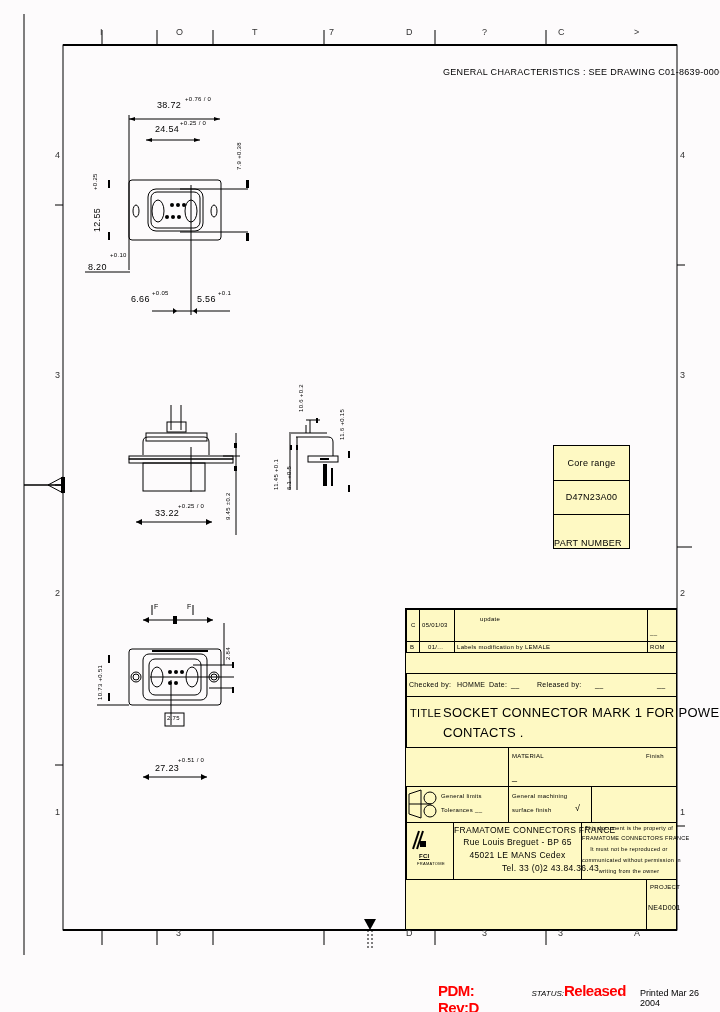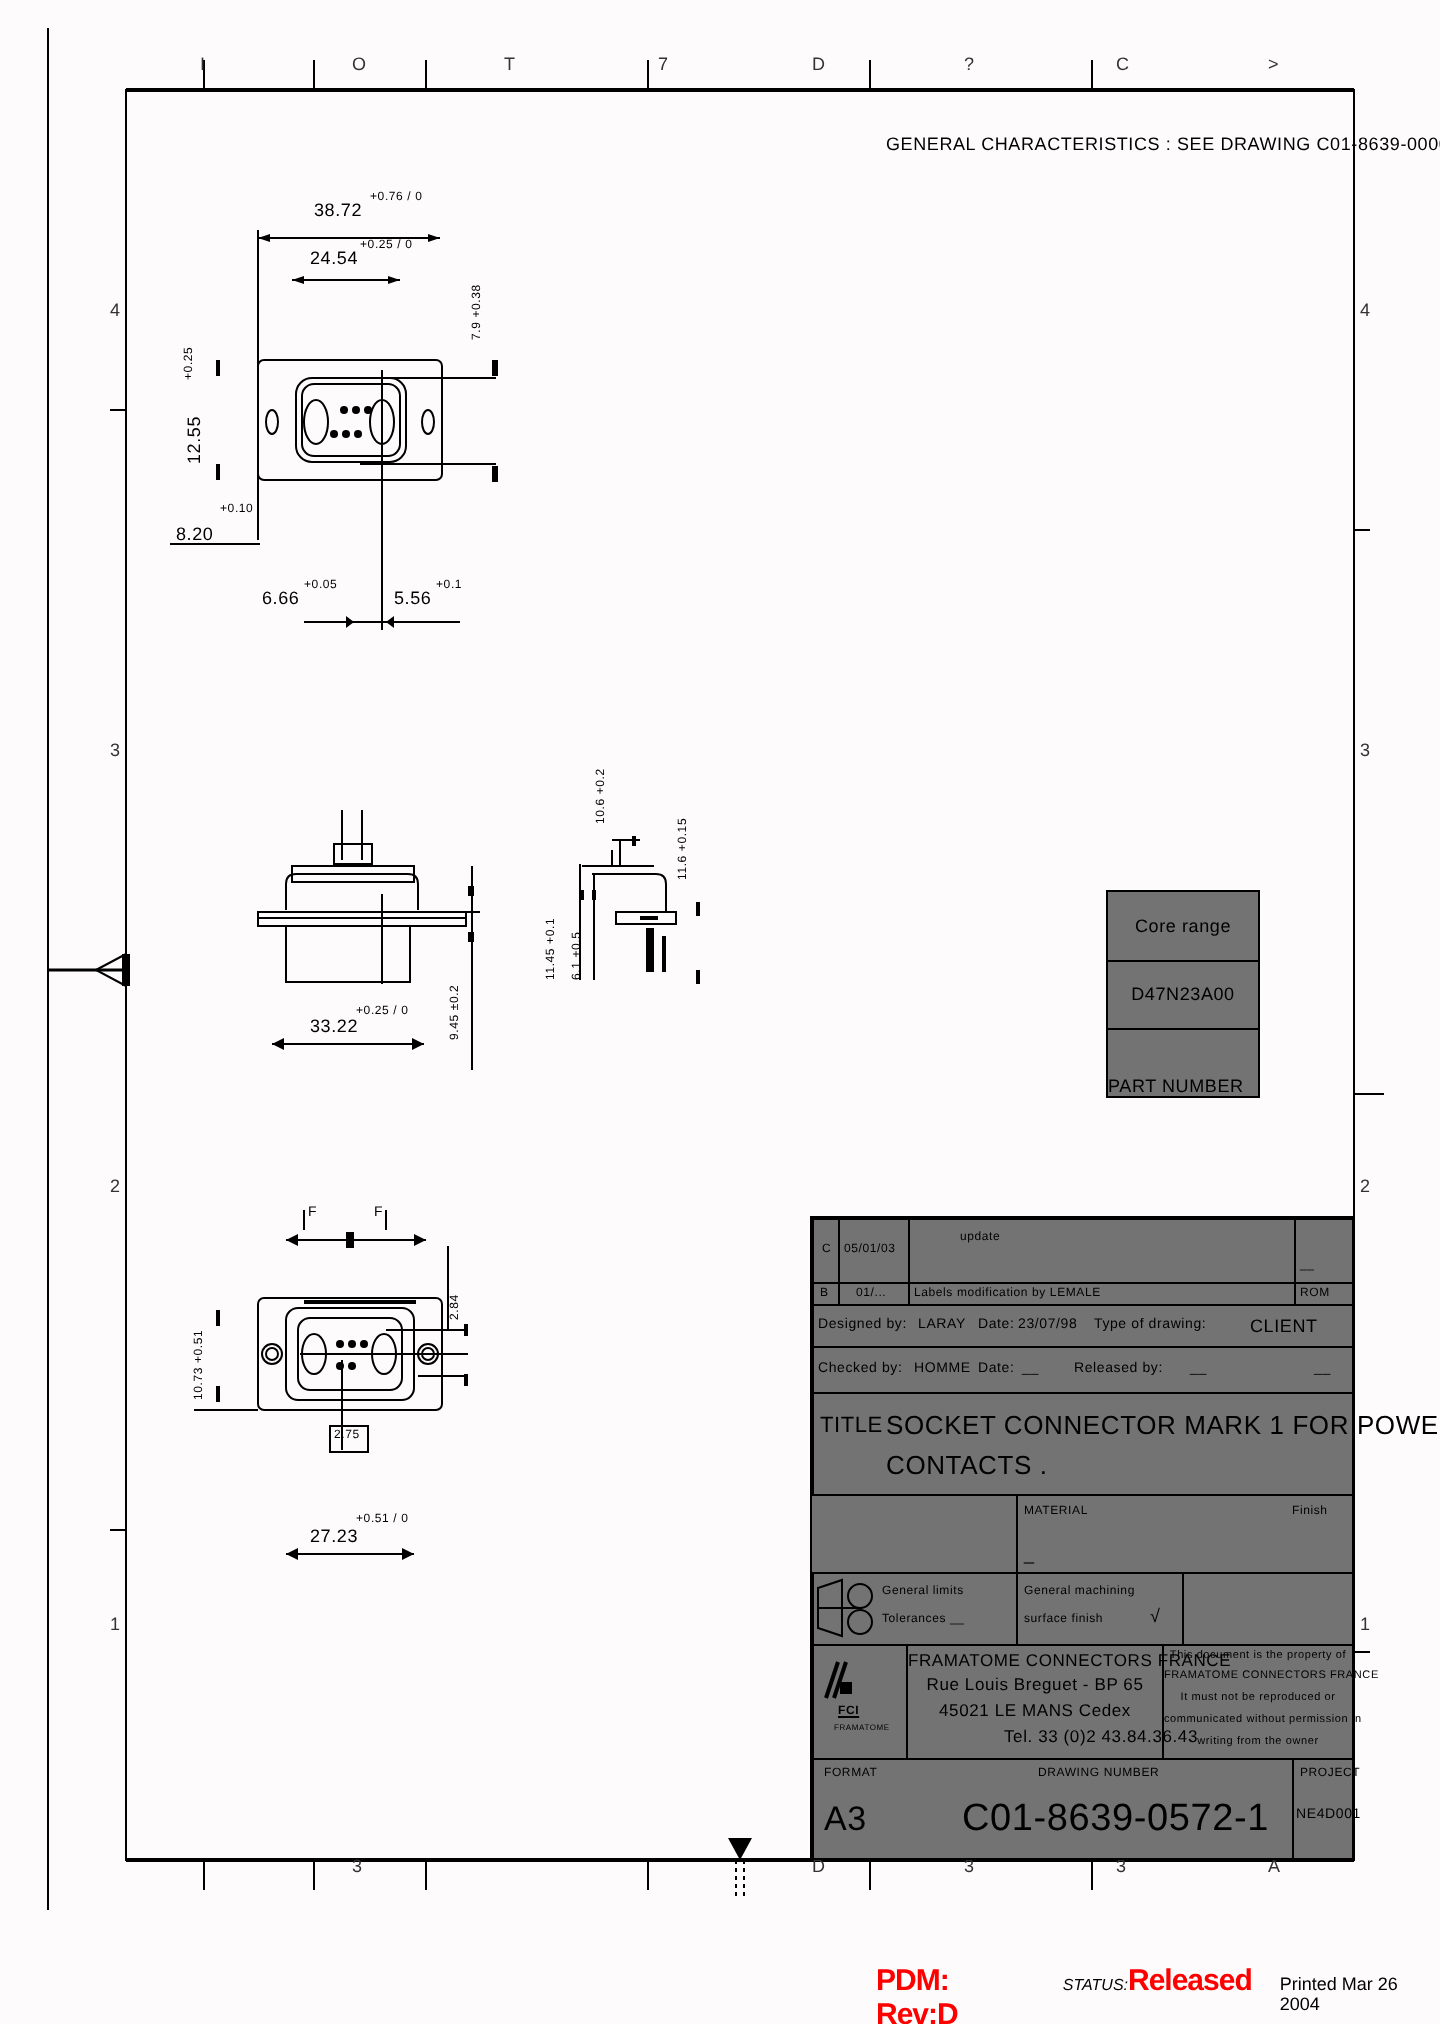--- a/index.html
+++ b/index.html
@@ -2,21 +2,21 @@
 <html><head>
 <meta charset="utf-8">
 <style>
   html, body { margin:0; padding:0; background:#fdfbfc; }
   body { width:720px; height:1012px; position:relative; overflow:hidden;
          font-family:"Liberation Sans", sans-serif; color:#000; }
   .abs { position:absolute; }
   .t { font-family:"Liberation Sans", sans-serif; font-size:9px; white-space:nowrap; letter-spacing:0.3px; }
   .tiny { font-size:6px; }
   .small { font-size:7px; }
-  .tb { position:absolute; border:1px solid #000; box-sizing:border-box; background:#737373; }
+  .tb { position:absolute; border:1px solid #000; box-sizing:border-box; background:#fef9c3; }
   .cell { position:absolute; border:1px solid #000; box-sizing:border-box; }
   .gridlabel { font-size:9px; color:#333; }
   svg { position:absolute; left:0; top:0; }
   .status-bar { position:absolute; top:982px; left:438px; height:20px; display:flex; align-items:baseline; gap:14px; }
   .pdm { color:#ff0000; font-size:15px; font-weight:bold; letter-spacing:-0.5px; }
   .stlabel { font-size:8px; color:#000;font-style:italic; }
   .stval { color:#ff0000; font-size:15px; font-weight:bold; letter-spacing:-0.5px; }
   .printed { font-size:9px; }
 </style>
 </head>
@@ -262,28 +262,20 @@
   <div class="cell" style="left:13px;top:32px;width:36px;height:12px">
     <div class="abs t tiny" style="left:8px;top:2px">01/...</div>
   </div>
   <div class="cell" style="left:48px;top:32px;width:194px;height:12px">
     <div class="abs t tiny" style="left:2px;top:2px">Labels modification by LEMALE</div>
   </div>
   <div class="cell" style="left:241px;top:32px;width:30px;height:12px">
     <div class="abs t tiny" style="left:2px;top:2px">ROM</div>
   </div>
 
-  <div class="cell" style="left:0;top:43px;width:271px;height:22px">
-    <span class="abs t small" style="left:2px;top:6px">Designed by:</span>
-    <span class="abs t small" style="left:52px;top:6px">LARAY</span>
-    <span class="abs t small" style="left:82px;top:6px">Date:</span>
-    <span class="abs t small" style="left:102px;top:6px">23/07/98</span>
-    <span class="abs t small" style="left:140px;top:6px">Type of drawing:</span>
-    <span class="abs t" style="left:218px;top:5px">CLIENT</span>
-  </div>
 
   <div class="cell" style="left:0;top:64px;width:271px;height:24px">
     <span class="abs t small" style="left:2px;top:7px">Checked by:</span>
     <span class="abs t small" style="left:50px;top:7px">HOMME</span>
     <span class="abs t small" style="left:82px;top:7px">Date:</span>
     <span class="abs t small" style="left:104px;top:7px">__</span>
     <span class="abs t small" style="left:130px;top:7px">Released by:</span>
     <span class="abs t small" style="left:188px;top:7px">__</span>
     <span class="abs t small" style="left:250px;top:7px">__</span>
   </div>
@@ -333,26 +325,20 @@
     <div class="abs t" style="left:18px;top:40px;width:127px;text-align:right;font-size:8.5px">Tel. 33 (0)2 43.84.36.43</div>
   </div>
   <div class="cell" style="left:175px;top:213px;width:96px;height:58px">
     <div class="abs t" style="left:0;top:2px;width:94px;text-align:center;font-size:5.5px">This document is the property of</div>
     <div class="abs t" style="left:0;top:12px;width:94px;text-align:center;font-size:5.5px">FRAMATOME CONNECTORS FRANCE</div>
     <div class="abs t" style="left:0;top:23px;width:94px;text-align:center;font-size:5.5px">It must not be reproduced or</div>
     <div class="abs t" style="left:0;top:34px;width:94px;text-align:center;font-size:5.5px">communicated without permission in</div>
     <div class="abs t" style="left:0;top:45px;width:94px;text-align:center;font-size:5.5px">writing from the owner</div>
   </div>
 
-  <div class="cell" style="left:0;top:270px;width:241px;height:51px">
-    <span class="abs t tiny" style="left:5px;top:4px">FORMAT</span>
-    <span class="abs t" style="left:5px;top:20px;font-size:17px">A3</span>
-    <span class="abs t tiny" style="left:112px;top:4px">DRAWING NUMBER</span>
-    <span class="abs t" style="left:74px;top:19px;font-size:19px">C01-8639-0572-1</span>
-  </div>
   <div class="cell" style="left:240px;top:270px;width:31px;height:51px">
     <span class="abs t tiny" style="left:3px;top:4px">PROJECT</span>
     <span class="abs t small" style="left:1px;top:24px">NE4D001</span>
   </div>
 </div>
 
 <div class="status-bar">
   <span class="pdm">PDM: Rev:D</span>
   <span style="display:inline-flex;align-items:baseline">
     <span class="stlabel">STATUS:</span>

